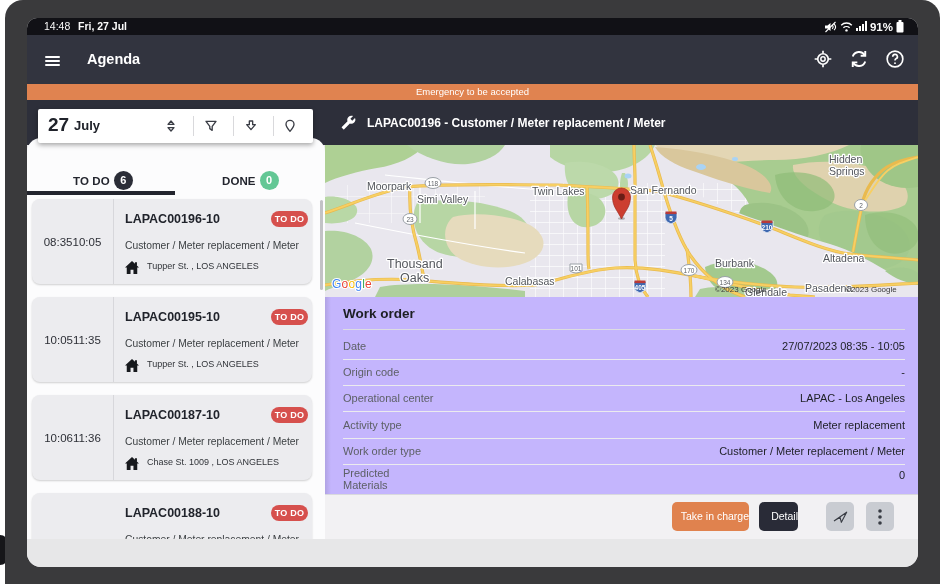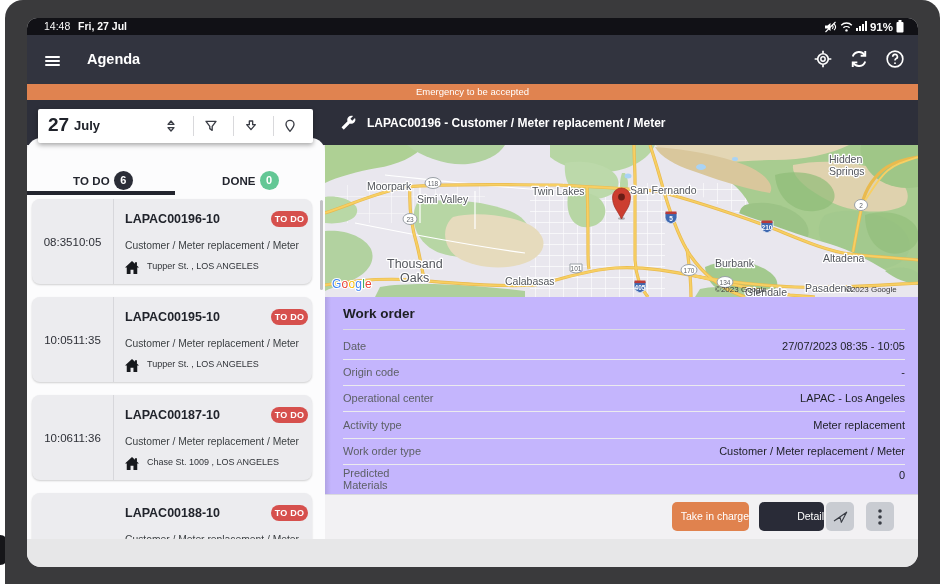--- a/index.html
+++ b/index.html
@@ -42,21 +42,21 @@
 .details{position:absolute;left:298px;top:279px;width:593px;height:197px;background:#c4b5fd}
 .dshadow{position:absolute;left:298px;top:279px;width:6px;height:270px;background:linear-gradient(90deg,rgba(0,0,0,.10),rgba(0,0,0,0));z-index:3}
 .wotitle{position:absolute;left:18px;top:9px;font-size:13.5px;font-weight:bold;color:#1d1f24}
 .woline{position:absolute;left:18px;top:32px;width:562px;height:1px;background:#dddde1}
 .drow{position:absolute;left:18px;width:562px;height:27px;font-size:11px;border-bottom:1px solid #ebebee}
 .dlab{position:absolute;left:0;top:7px;color:#5d6066}
 .dval{position:absolute;right:0;top:7px;color:#212329}
 .btnrow{position:absolute;left:298px;top:476px;width:593px;height:45px;background:#f2f1f3;border-top:1px solid #d9d9dd;z-index:4}
 .btn{position:absolute;top:7px;height:29px;border-radius:5px;color:#fff;font-size:10.5px;text-align:right;line-height:29px}
 .takeincharge{left:347px;width:77px;background:#e0824e}
-.detailbtn{left:434px;width:65px;background:#292b37}
+.detailbtn{left:434px;width:39px;background:#292b37}
 .iconbtn{position:absolute;top:7px;width:28px;height:29px;border-radius:5px;background:#c9ccd2;display:flex;align-items:center;justify-content:center}
 .bottomstrip{position:absolute;left:0;top:521px;width:891px;height:28px;background:#e7e7e8;z-index:5}
 </style>
 </head>
 <body>
 <div class="bump"></div>
 <div class="frame"></div>
 <div class="screen">
   <div class="statusbar">
     <span class="sbtime">14:48</span>

